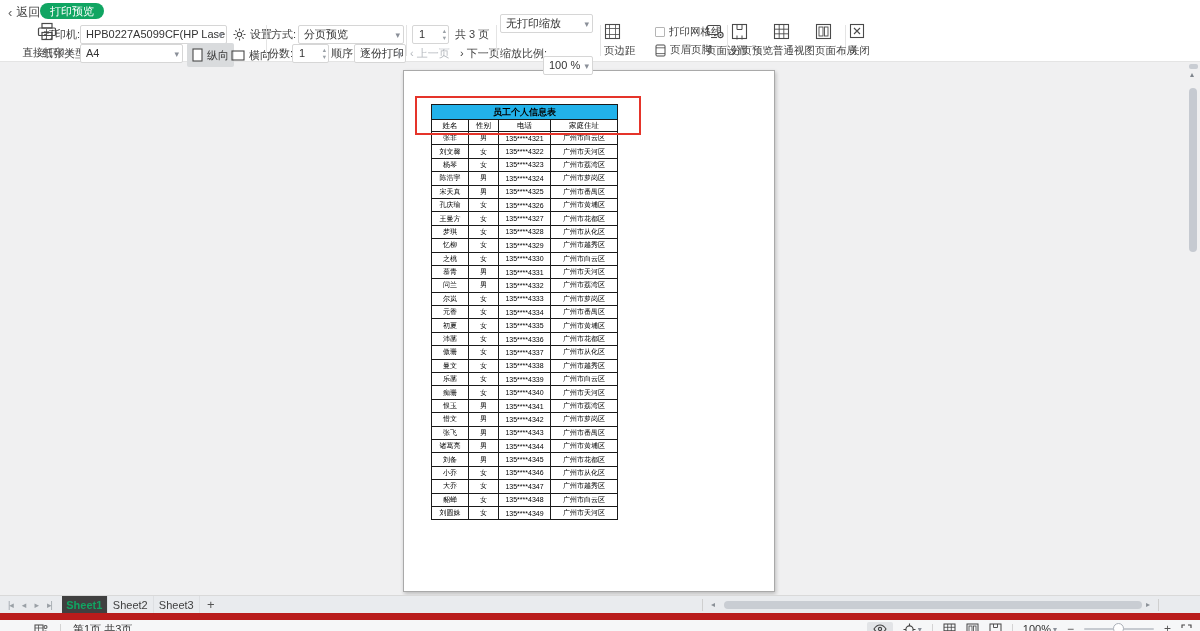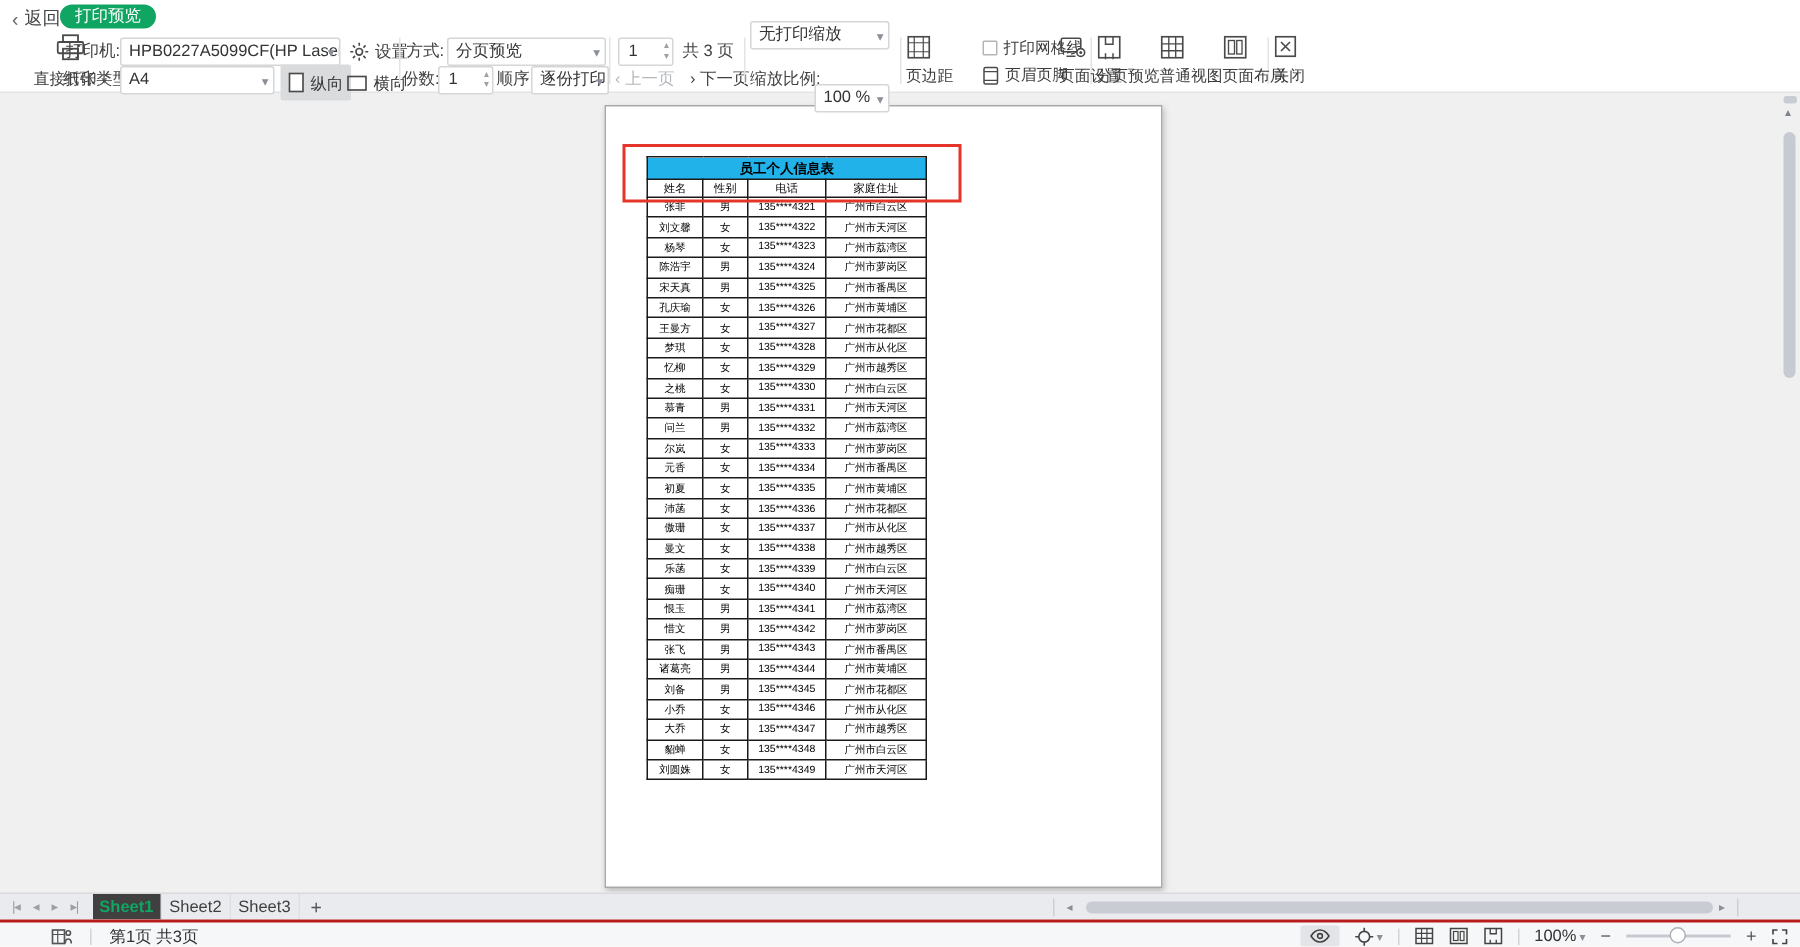--- a/index.html
+++ b/index.html
@@ -76,21 +76,21 @@
                font-size: 13px; cursor: pointer; }
   .hs-div { position: absolute; left: 702px; top: 3px; width: 1px; height: 12px; background: #cfcfcf; }
   .hs-div2 { position: absolute; left: 1158px; top: 3px; width: 1px; height: 12px; background: #cfcfcf; }
   .hs-left { position: absolute; left: 711px; top: 4px; font-size: 8px; color: #8a9097; cursor: pointer; }
   .hs-right { position: absolute; left: 1146px; top: 4px; font-size: 8px; color: #8a9097; cursor: pointer; }
   .hs-thumb { position: absolute; left: 724px; top: 5px; width: 418px; height: 8px; border-radius: 4px;
               background: #c9cdd3; cursor: pointer; }
 
   
   .statusbar { position: absolute; left: 0; top: 613px; width: 1200px; height: 18px; background: #f6f7f8;
-               border-top: 2px solid #b91c1c; font-size: 11px; color: #333; }
+               border-top: 7px solid #b91c1c; font-size: 11px; color: #333; }
   .sb-left { position: absolute; left: 34px; top: 0; height: 18px; display: flex; align-items: center; gap: 12px; }
   .sb-divider { width: 1px; height: 11px; background: #d4d4d4; }
   .sb-right { position: absolute; right: 8px; top: 0; height: 18px; display: flex; align-items: center; gap: 10px; }
   .eyebtn { width: 26px; height: 15px; background: #e2e4e7; border-radius: 2px; display: flex;
             align-items: center; justify-content: center; cursor: pointer; }
   .sb-caret { font-size: 8px; color: #8a8f98; }
   .sb-zoom { display: flex; align-items: center; gap: 2px; cursor: pointer; }
   .sb-glyph { font-size: 12px; color: #555; cursor: pointer; line-height: 12px; }
   .slider-track { position: relative; width: 70px; height: 2px; background: #c6cad0; border-radius: 1px; cursor: pointer; }
   .slider-knob { position: absolute; left: 29px; top: -5px; width: 11px; height: 11px; border-radius: 50%;

